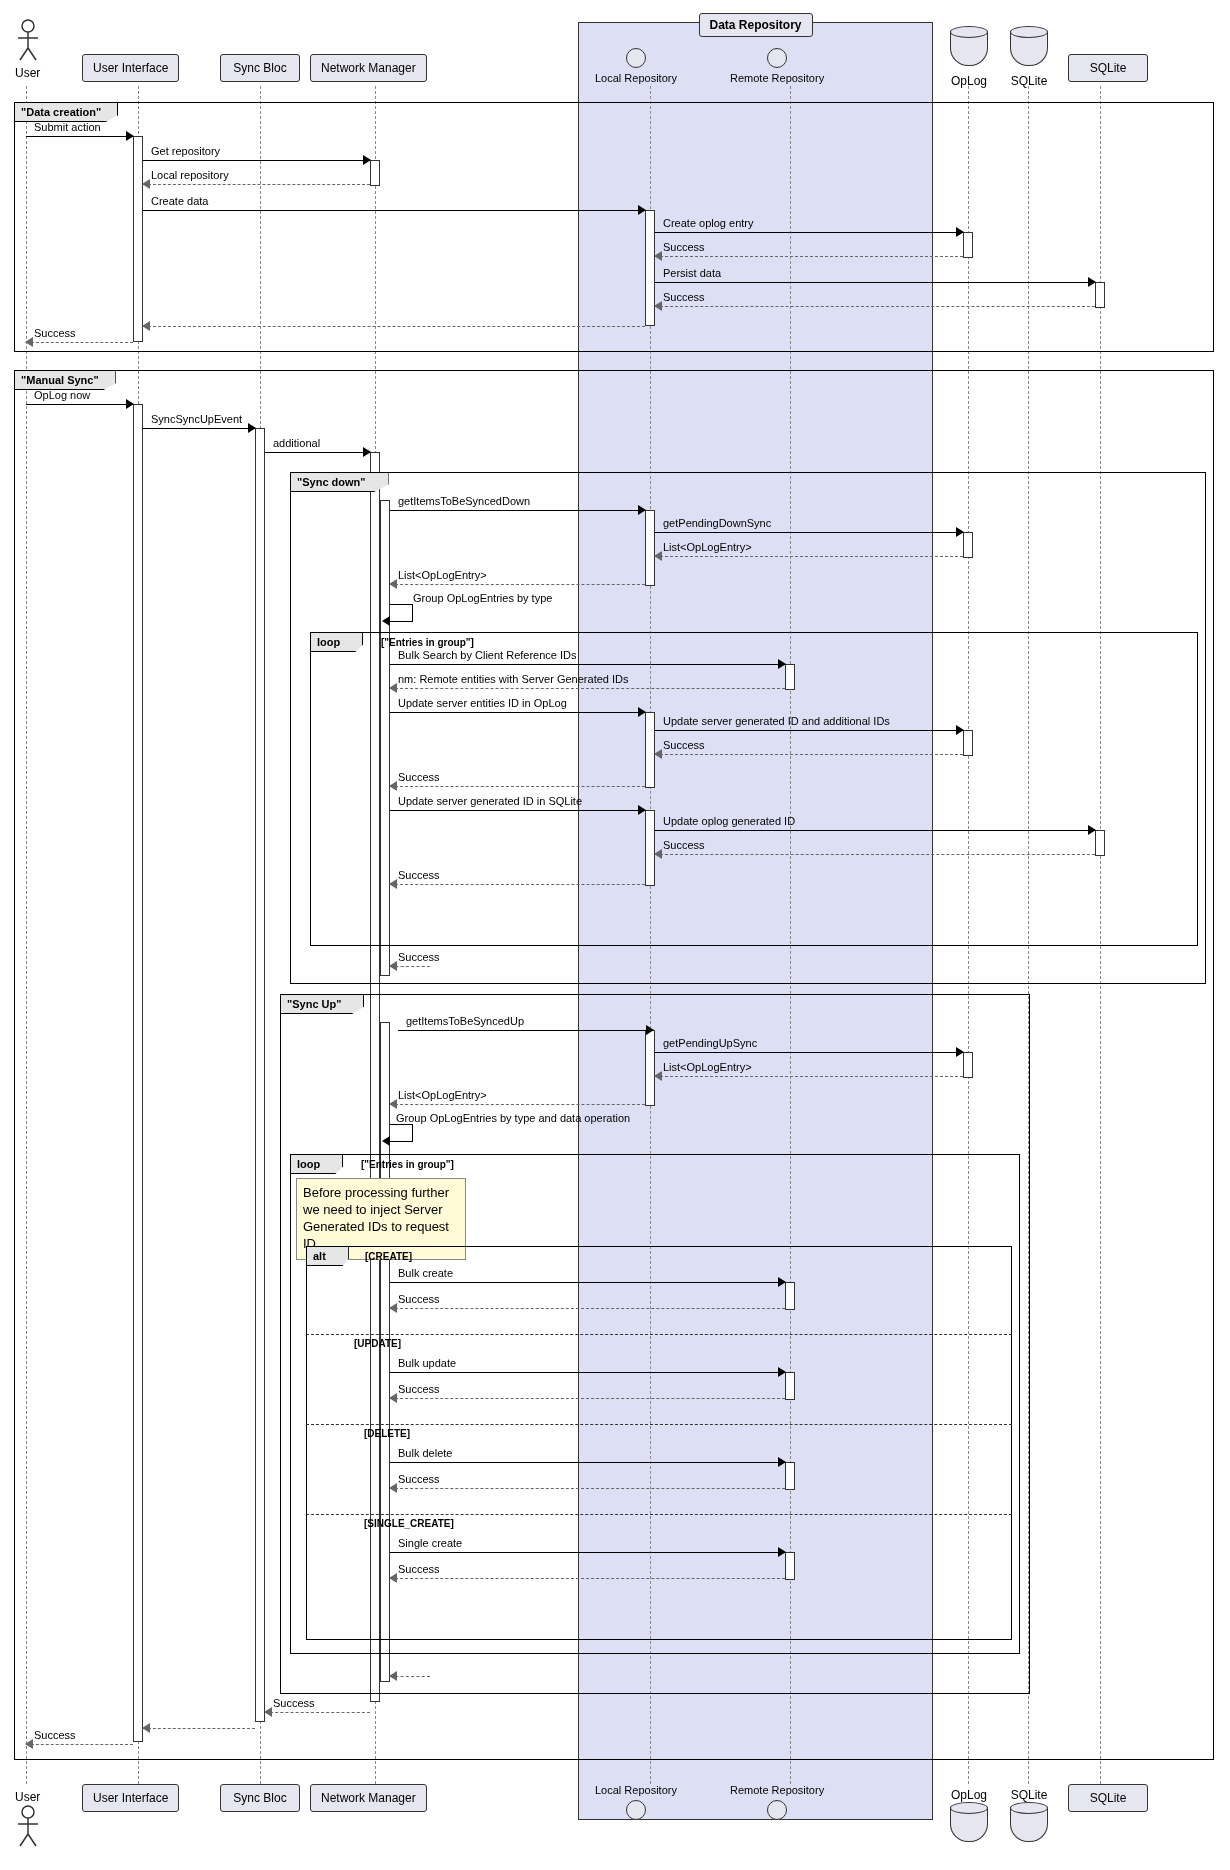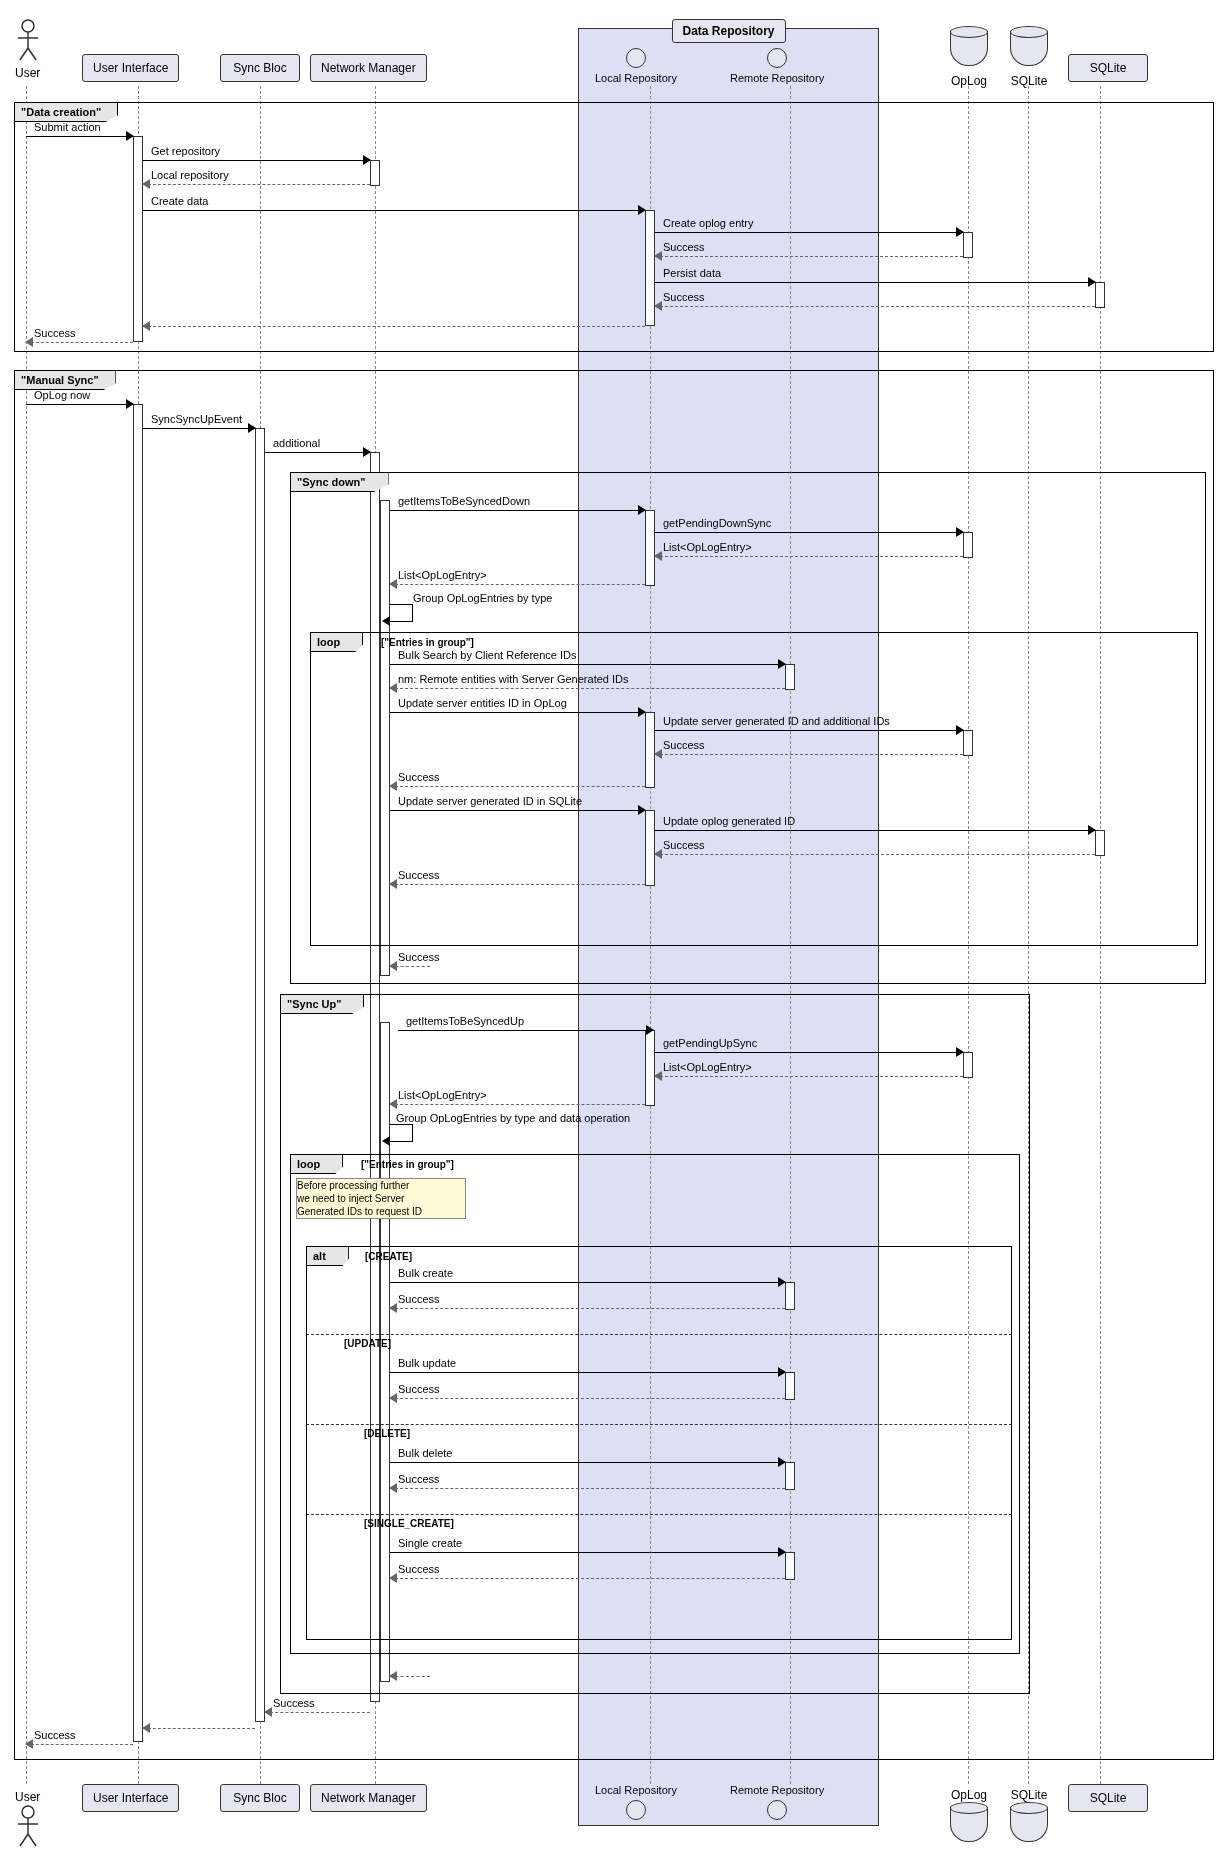--- a/index.html
+++ b/index.html
@@ -25,30 +25,30 @@
 .msg-line{position:absolute;top:8px;left:0;right:0;border-top:1.5px solid #000}
 .msg-line.ret{border-top:1.5px dashed #666}
 .msg-text{position:absolute;top:-7px;left:8px;white-space:nowrap;font-size:11px}
 .arrow-r{position:absolute;top:3px;right:-1px;width:0;height:0;border-top:5px solid transparent;border-bottom:5px solid transparent;border-left:8px solid #000}
 .arrow-l{position:absolute;top:3px;left:-1px;width:0;height:0;border-top:5px solid transparent;border-bottom:5px solid transparent;border-right:8px solid #000}
 .arrow-l.ret{border-right-color:#666}
 .activation{position:absolute;width:10px;background:#fff;border:1.5px solid #333;box-sizing:border-box}
 .self-call{position:absolute;width:22px;height:16px;border-top:1.5px solid #000;border-right:1.5px solid #000;border-bottom:1.5px solid #000}
 .self-call .arrow-l{top:11px;left:-8px}
 .self-call-text{position:absolute;white-space:nowrap;font-size:11px}
-.note{position:absolute;background:#fffbd6;border:1.5px solid #888;font-size:10px;line-height:1.3;box-sizing:border-box}
+.note{position:absolute;background:#fffbd6;border:1.5px solid #888;padding:6px;font-size:13px;line-height:1.3;box-sizing:border-box}
 .alt-div{position:absolute;left:0;right:0;border-top:1.5px dashed #333}
 .footer-row{position:absolute}
 </style>
 </head>
 <body>
 
 <div class="canvas">
 
-<div class="group-box" style="left:568px;top:18px;width:301px;height:1798px">
+<div class="group-box" style="left:568px;top:12px;width:355px;height:1798px">
   <div class="group-label">Data Repository</div>
 </div>
 
 <div class="participant" style="left:5px;top:8px">
   <div class="actor-icon">
     <svg viewBox="0 0 24 44">
           <circle cx="12" cy="8" r="6" fill="none" stroke="#333" stroke-width="1.5"></circle>
           <line x1="12" y1="14" x2="12" y2="30" stroke="#333" stroke-width="1.5"></line>
           <line x1="2" y1="20" x2="22" y2="20" stroke="#333" stroke-width="1.5"></line>
           <line x1="12" y1="30" x2="4" y2="42" stroke="#333" stroke-width="1.5"></line>
@@ -333,21 +333,21 @@
       <div class="msg-line"></div>
       <div class="arrow-r"></div>
     </div>
 <div class="msg" style="left:380px;top:1290px;width:395px">
       <div class="msg-text">Success</div>
       <div class="msg-line ret"></div>
       <div class="arrow-l ret"></div>
     </div>
 
 <div class="alt-div" style="top:1324px;left:296px;width:706px"></div>
-<div class="guard" style="top:1328px;left:334px">[UPDATE]</div>
+<div class="guard" style="top:1328px;left:344px">[UPDATE]</div>
 <div class="activation" style="left:775px;top:1362px;height:28px"></div>
 <div class="msg" style="left:380px;top:1354px;width:395px">
       <div class="msg-text">Bulk update</div>
       <div class="msg-line"></div>
       <div class="arrow-r"></div>
     </div>
 <div class="msg" style="left:380px;top:1380px;width:395px">
       <div class="msg-text">Success</div>
       <div class="msg-line ret"></div>
       <div class="arrow-l ret"></div>

